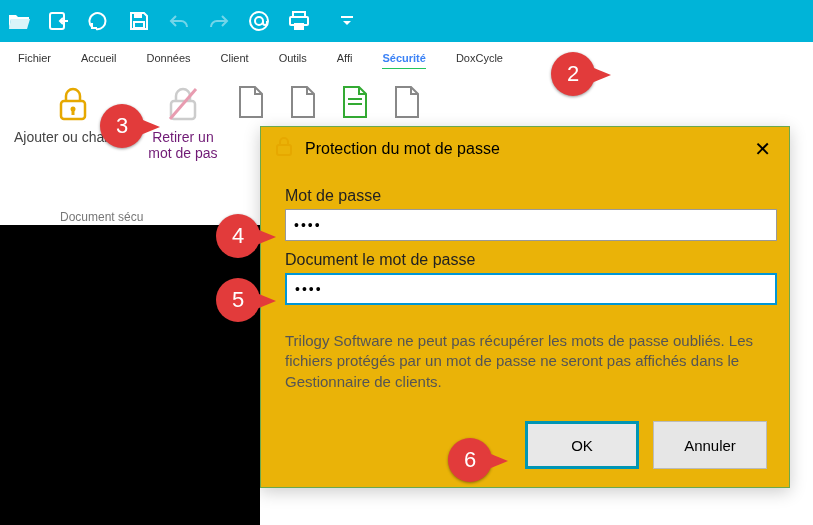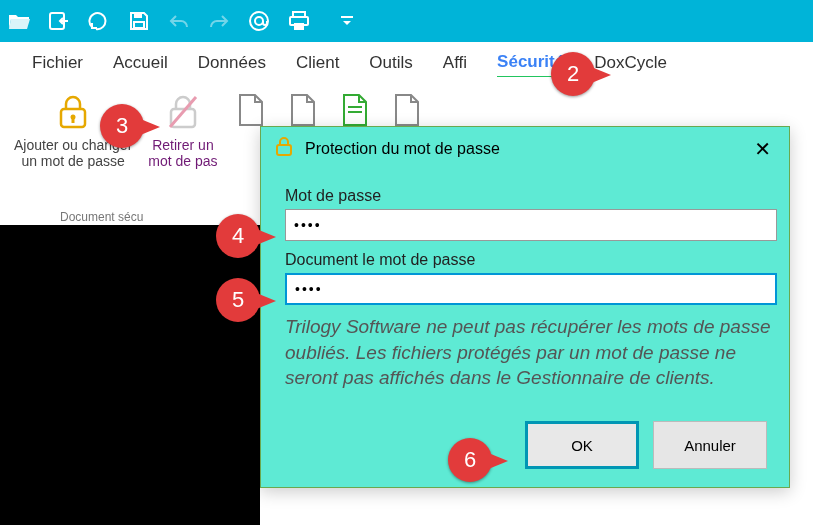--- a/index.html
+++ b/index.html
@@ -24,25 +24,25 @@
   .top-toolbar .tb-icon {
     width: 22px; height: 22px;
     display: flex; align-items: center; justify-content: center;
   }
   .top-toolbar svg { display: block; }
   .disabled-icon { opacity: 0.45; }
 
   
   .menu-bar {
     display: flex;
-    align-items: center;
+    align-items: flex-start;
     gap: 30px;
-    padding: 10px 18px 8px 32px;
+    padding: 10px 18px 8px 18px;
     background: #fff;
-    font-size: 17px;
+    font-size: 11px;
     color: #333;
   }
   .menu-item { cursor: pointer; padding-bottom: 4px; }
   .menu-item.active {
     color: #3b82f6;
     font-weight: 600;
     border-bottom: 1px solid #22c55e;
   }
 
   
@@ -82,21 +82,21 @@
     background: #000;
   }
 
   
   .dialog {
     position: absolute;
     left: 260px;
     top: 126px;
     width: 530px;
     height: 362px;
-    background: #5eead4;
+    background: #eab308;
     border: 1px solid #6aa84f;
     box-shadow: 0 4px 16px rgba(0,0,0,.2);
     display: flex;
     flex-direction: column;
   }
   .dialog-header {
     display: flex;
     align-items: center;
     padding: 10px 14px;
     gap: 12px;
@@ -113,24 +113,23 @@
     padding: 4px 8px;
     font-size: 14px;
     font-family: inherit;
     letter-spacing: 2px;
   }
   .pw-input.focused {
     border: 2px solid #0096d6;
     outline: none;
   }
   .warning {
-    font-style: italic;
     color: #555;
-    font-size: 19px;
-    margin-top: 9px;
+    font-size: 15px;
+    margin-top: 26px;
     line-height: 1.35;
   }
   .dialog-footer {
     display:flex;
     justify-content:flex-end;
     gap: 14px;
     padding: 16px 22px 18px 22px;
   }
   .btn {
     width: 114px; height: 48px;
@@ -252,21 +251,20 @@
       <span>
         <svg width="34" height="38" viewBox="0 0 34 38">
             <rect x="5" y="16" width="24" height="18" rx="3" fill="none" stroke="#e6a800" stroke-width="2.5"></rect>
             <path d="M10 16v-5a7 7 0 0 1 14 0v5" fill="none" stroke="#e6a800" stroke-width="2.5"></path>
             <circle cx="17" cy="24" r="2.5" fill="#e6a800"></circle>
             <rect x="15.5" y="25" width="3" height="5" fill="#e6a800"></rect>
           </svg>
       </span>
     </div>
     <div>Ajouter ou changer</div>
-    <div>un mot de passe</div>
   </div>
   <div class="ribbon-group disabled">
     <div class="icon-slot">
       <span>
         <svg width="34" height="38" viewBox="0 0 34 38">
             <rect x="5" y="16" width="24" height="18" rx="3" fill="none" stroke="#ccc" stroke-width="2.5"></rect>
             <path d="M10 16v-5a7 7 0 0 1 14 0v5" fill="none" stroke="#ccc" stroke-width="2.5"></path>
             <line x1="4" y1="34" x2="30" y2="4" stroke="#e89cb0" stroke-width="3"></line>
           </svg>
       </span>

